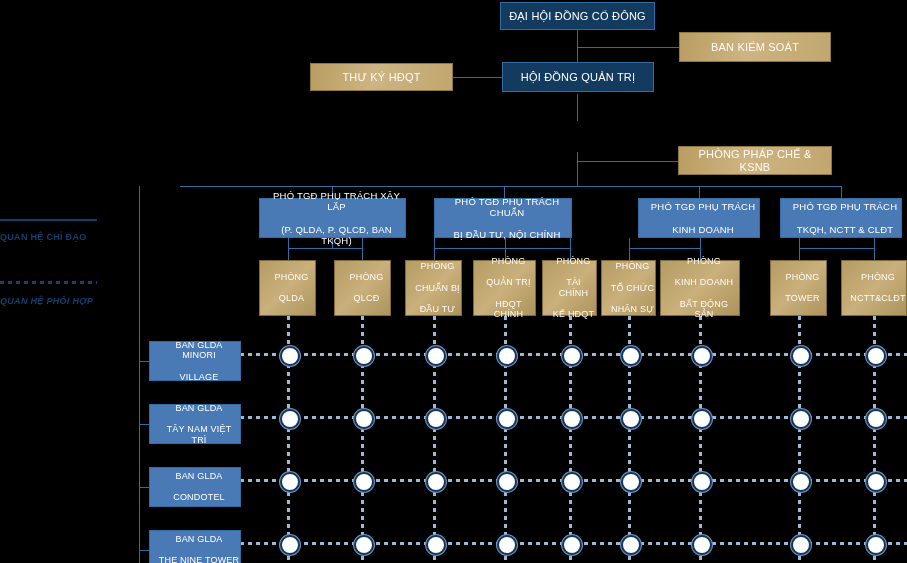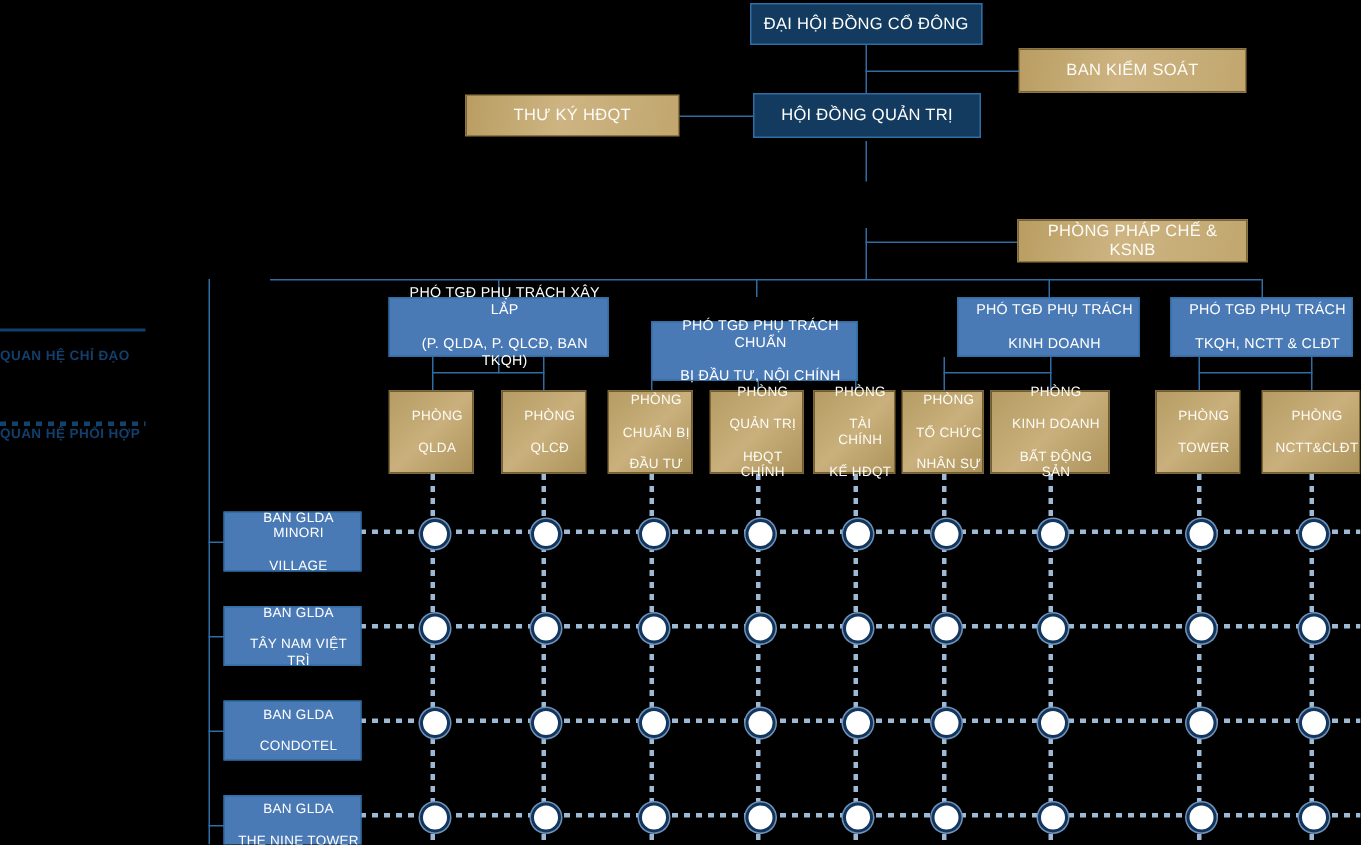--- a/index.html
+++ b/index.html
@@ -205,21 +205,21 @@
     <span>PHÒNG PHÁP CHẾ &amp; KSNB</span>
   </div>
 
   <div class="box steel" style="left:259px;top:198px;width:147px;height:40px;font-size:9.5px;">
     <span>
       <span>PHÓ TGĐ PHỤ TRÁCH XÂY LẮP</span><br>
       <span>(P. QLDA, P. QLCĐ, BAN TKQH)</span>
     </span>
   </div>
 
-  <div class="box steel" style="left:434px;top:214px;width:138px;height:40px;font-size:9.5px;">
+  <div class="box steel" style="left:434px;top:198px;width:138px;height:40px;font-size:9.5px;">
     <span>
       <span>PHÓ TGĐ PHỤ TRÁCH CHUẨN</span><br>
       <span>BỊ ĐẦU TƯ, NỘI CHÍNH</span>
     </span>
   </div>
 
   <div class="box steel" style="left:638px;top:198px;width:122px;height:40px;font-size:9.5px;">
     <span>
       <span>PHÓ TGĐ PHỤ TRÁCH</span><br>
       <span>KINH DOANH</span>
@@ -326,15 +326,15 @@
     <span>
       <span>BAN GLDA</span><br>
       <span>THE NINE TOWER</span>
     </span>
   </div>
 
   <div class="legend-line-solid" style="left:0px;top:219px;width:97px;"></div>
   <div class="legend-text" style="left:0px;top:232px;">QUAN HỆ CHỈ ĐẠO</div>
 
   <div class="legend-line-dash" style="left:0px;top:281px;width:97px;"></div>
-  <div class="legend-text" style="left:0px;top:284px;">QUAN HỆ PHỐI HỢP</div>
+  <div class="legend-text" style="left:0px;top:296px;font-style:italic;">QUAN HỆ PHỐI HỢP</div>
 
 </div>
 
 </body></html>

